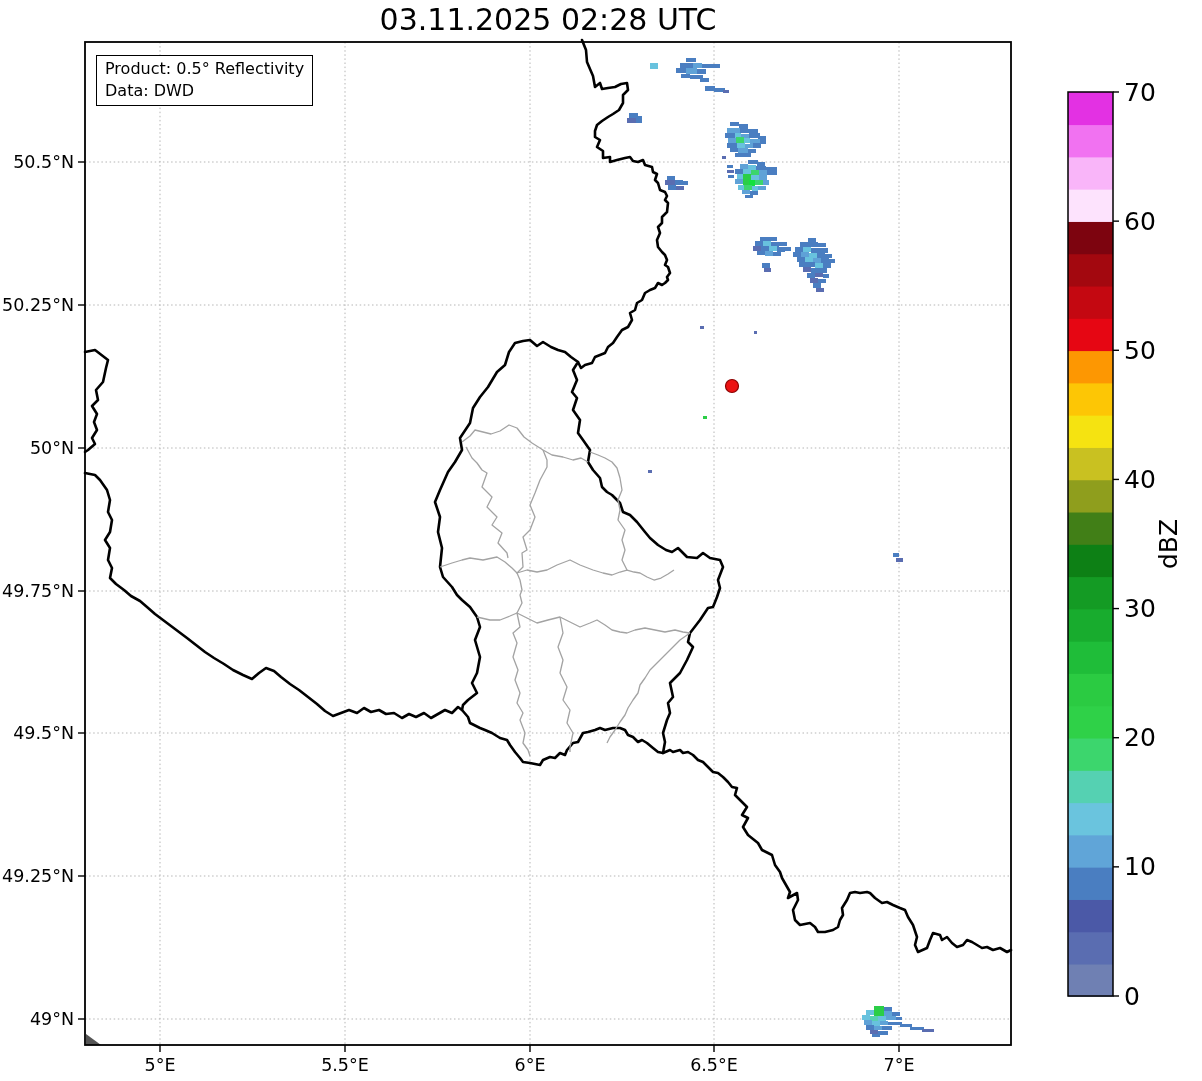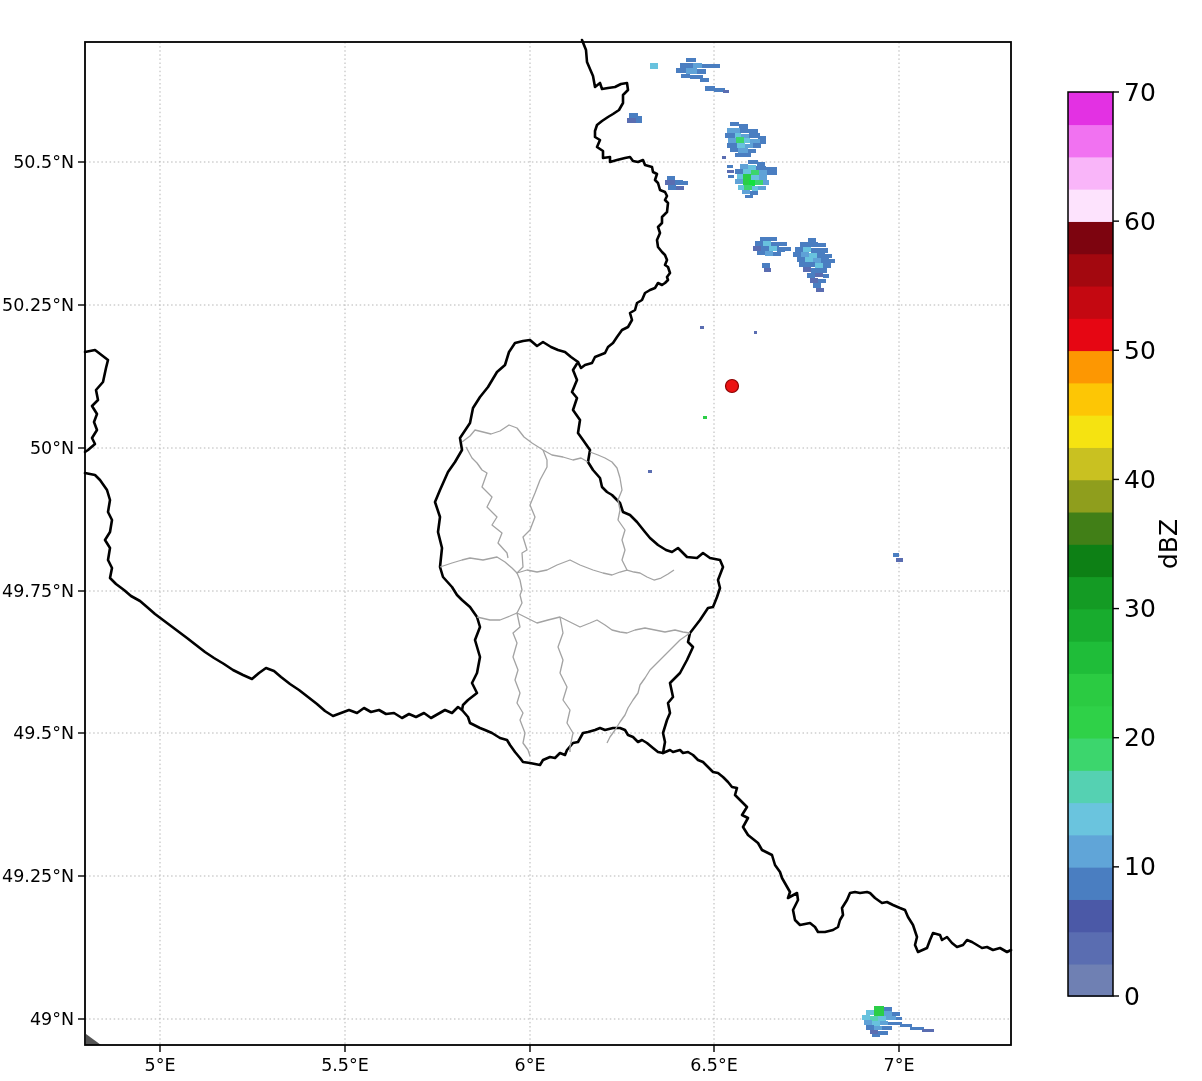--- a/index.html
+++ b/index.html
@@ -288,15 +288,20 @@
         <line x1="1113" y1="350.28571428571433" x2="1119" y2="350.28571428571433" class="tick"></line>
         <text x="1124" y="358.78571428571433" text-anchor="start" font-size="25">50</text>
         <line x1="1113" y1="221.1428571428571" x2="1119" y2="221.1428571428571" class="tick"></line>
         <text x="1124" y="229.6428571428571" text-anchor="start" font-size="25">60</text>
         <line x1="1113" y1="92" x2="1119" y2="92" class="tick"></line>
         <text x="1124" y="100.5" text-anchor="start" font-size="25">70</text>
         <text x="1177" y="544" text-anchor="middle" font-size="25" transform="rotate(-90 1177 544)">dBZ</text>
       </g>
   </svg>
 
-
+  <div class="plot-title">03.11.2025 02:28 UTC</div>
+
+  <div class="infobox">
+    <div>Product: 0.5° Reflectivity</div>
+    <div>Data: DWD</div>
+  </div>
 
 </div>
 
 </body></html>

